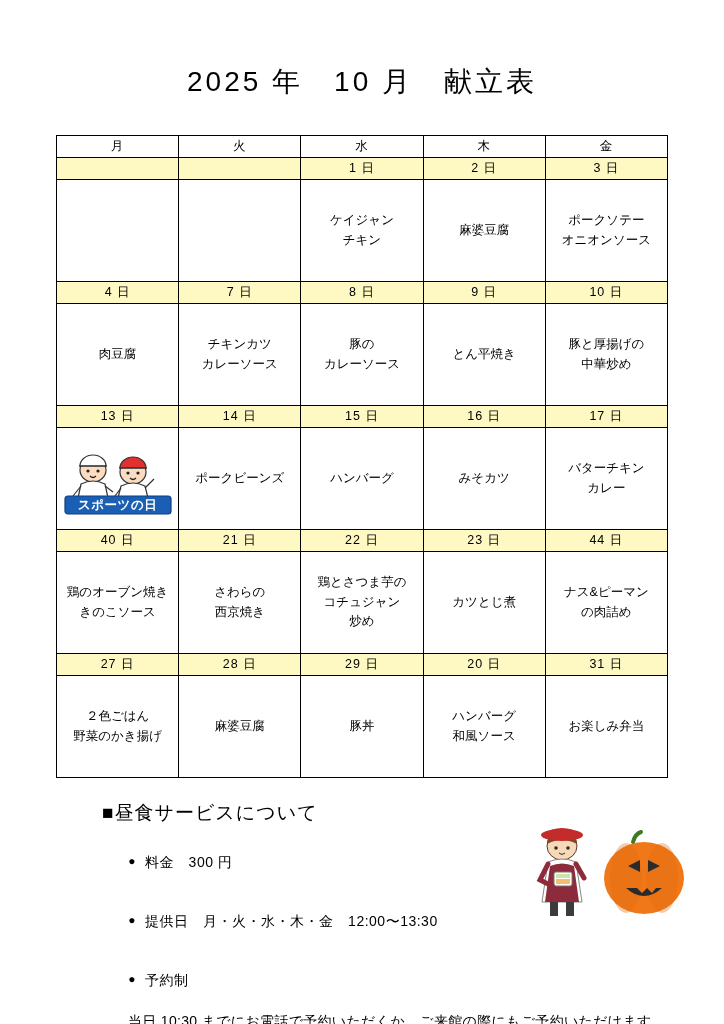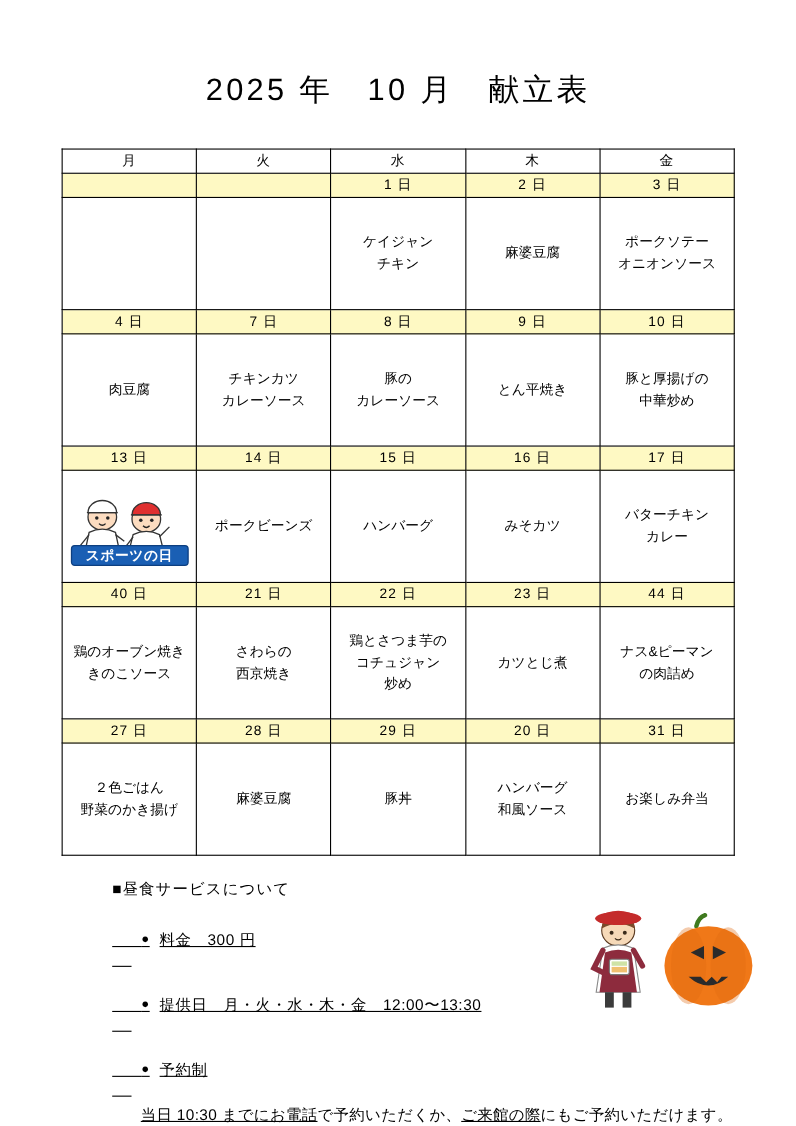--- a/index.html
+++ b/index.html
@@ -74,31 +74,30 @@
   .sports-svg {
     display: block;
     margin: 0 auto;
   }
   .notes {
     margin-top: 22px;
     padding-left: 46px;
     position: relative;
   }
   .notes-title {
-    font-size: 14px;
+    font-size: 19px;
     margin: 0 0 12px 0;
     letter-spacing: 1px;
     white-space: pre;
   }
   .note-row {
     font-size: 14px;
     margin-bottom: 9px;
     letter-spacing: 0.5px;
     white-space: pre;
-    text-decoration: underline;
   }
   .bullet {
     font-size: 12px;
     margin-right: 9px;
     vertical-align: 2px;
   }
   .sub-note {
     font-size: 14px;
     margin: -2px 0 8px 26px;
     letter-spacing: 0.3px;

